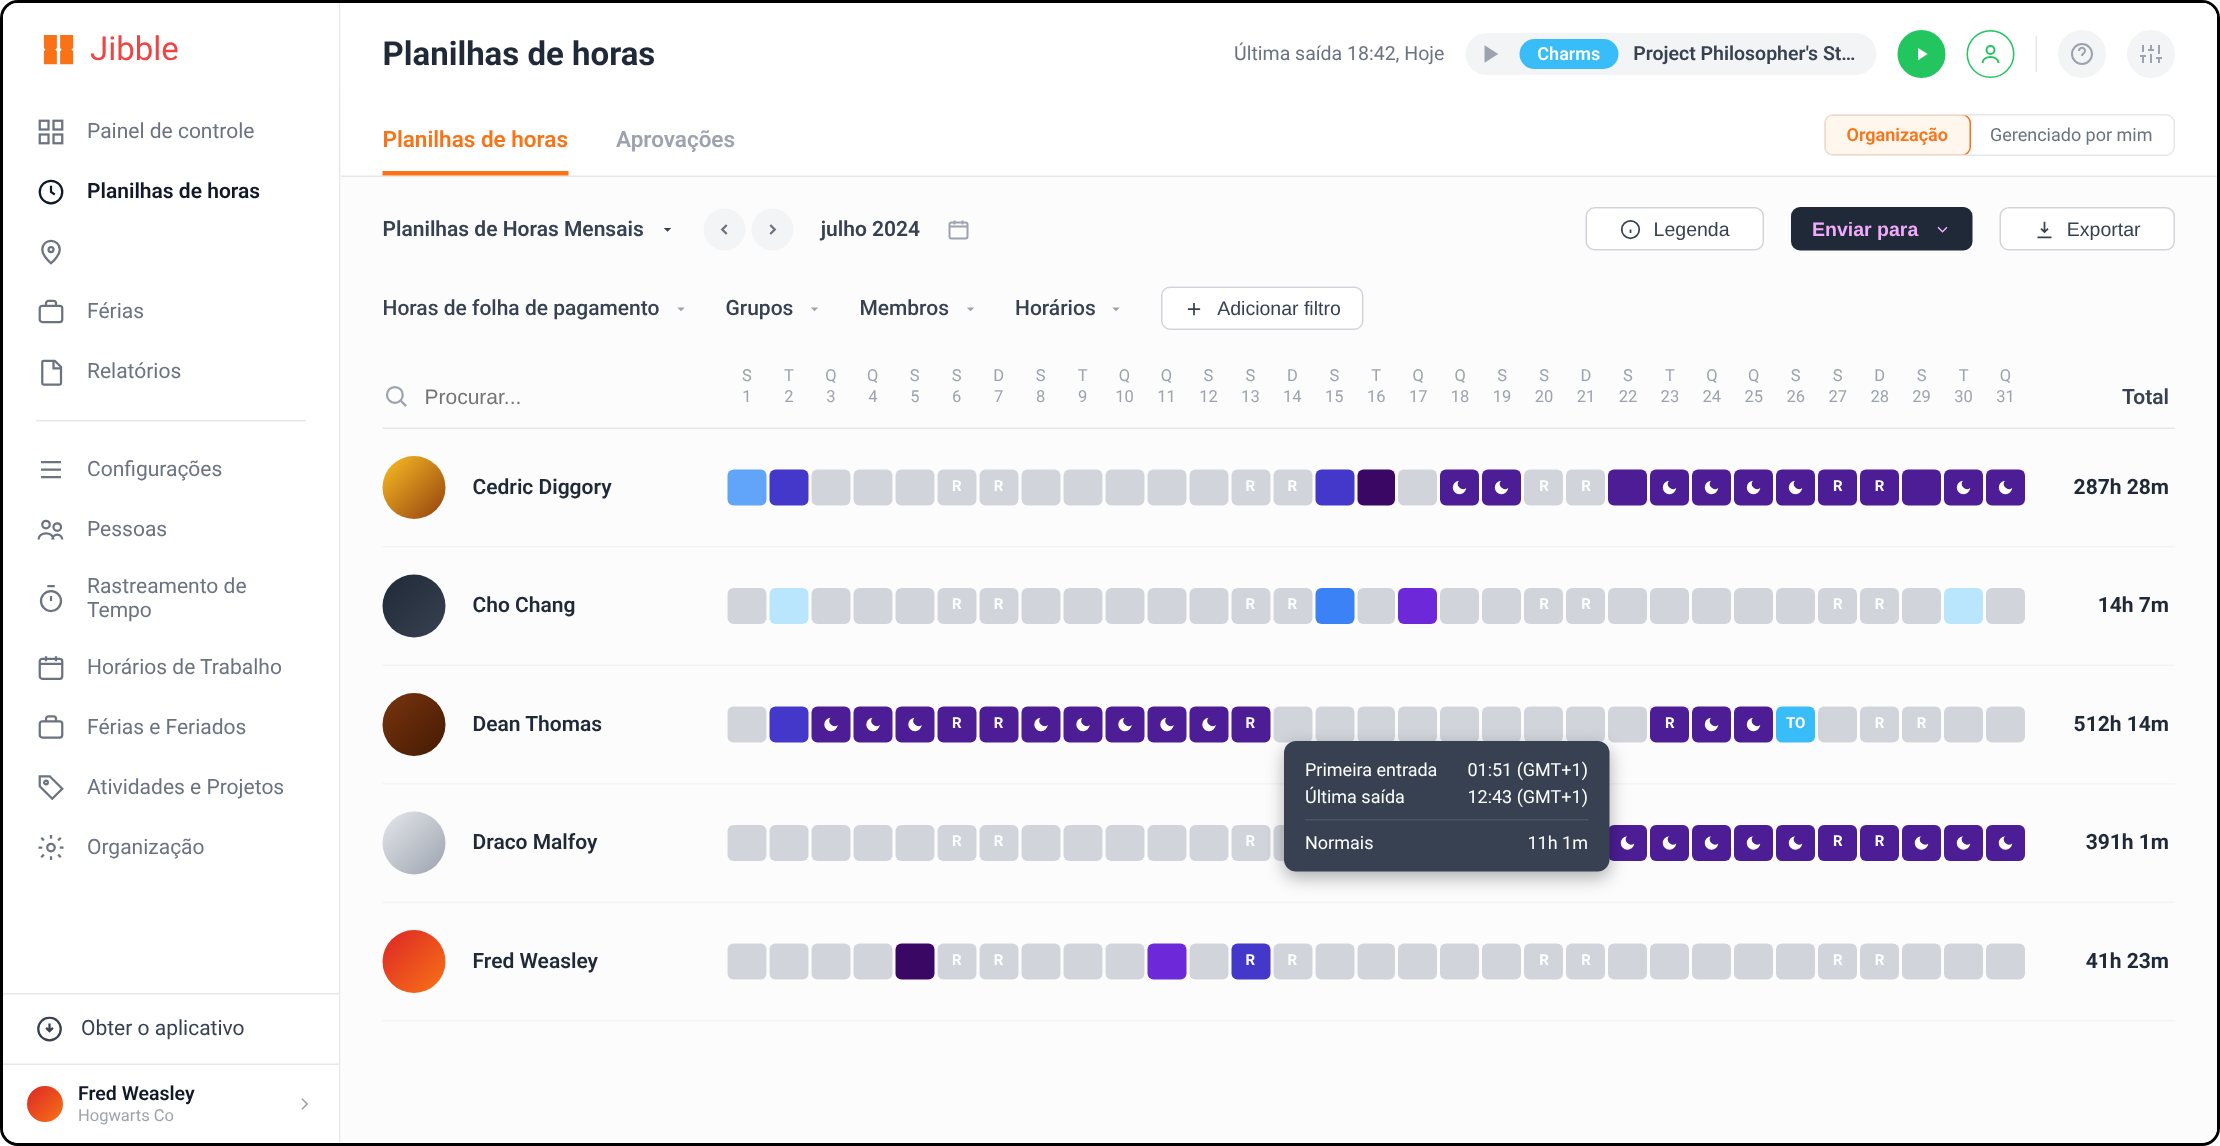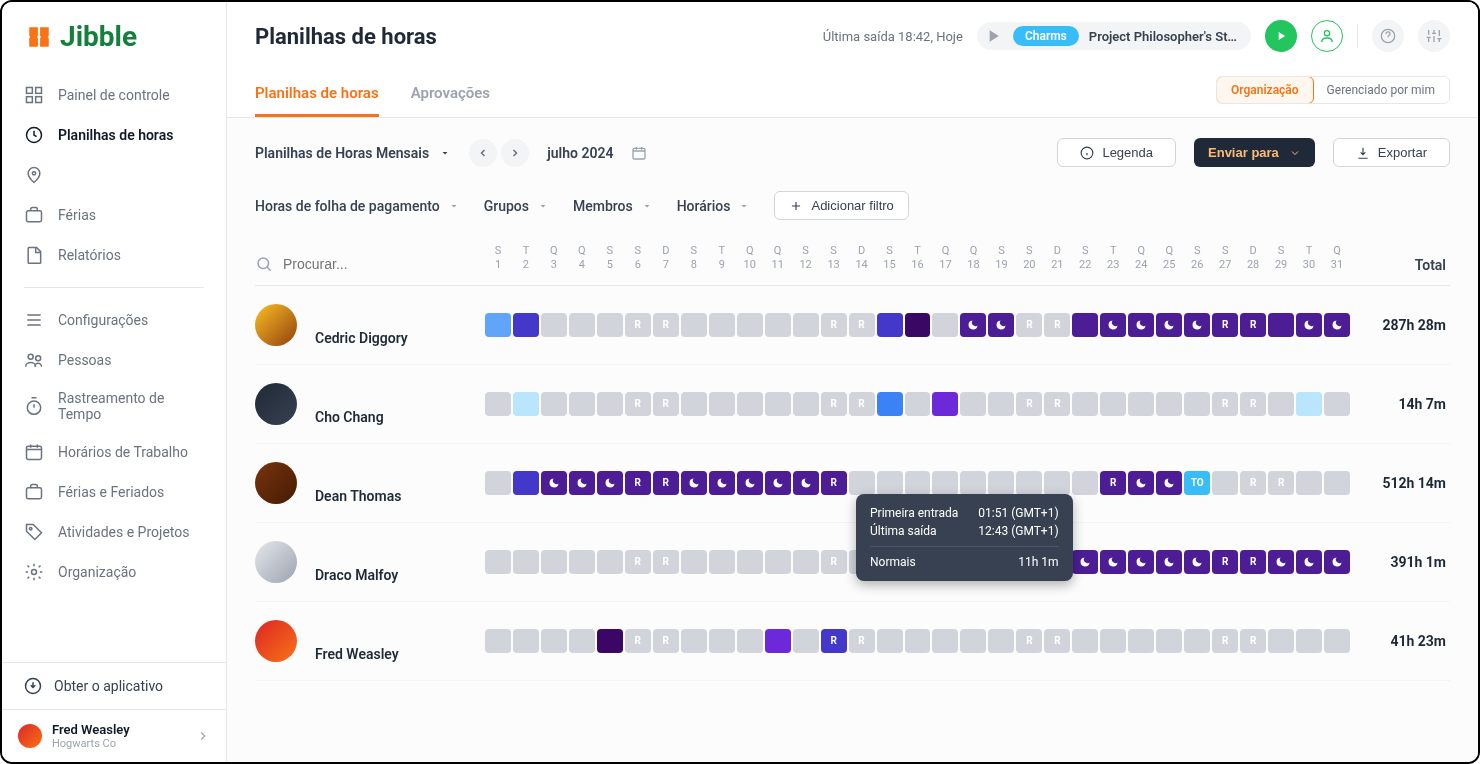--- a/index.html
+++ b/index.html
@@ -1,21 +1,21 @@
 <!DOCTYPE html>
 <html><head>
 <meta charset="utf-8">
 <style>
 * { box-sizing: border-box; margin: 0; padding: 0; }
 body { font-family: -apple-system, BlinkMacSystemFont, "Segoe UI", Roboto, sans-serif; background: #fff; color: #374151; overflow: hidden; }
 .app { display: flex; height: 764px; width: 1480px; border: 2px solid #000; border-radius: 12px; overflow: hidden; position: relative; }
 .sidebar { width: 225px; border-right: 1px solid #e5e7eb; display: flex; flex-direction: column; background: #fff; }
 .logo-row { padding: 18px 24px; display: flex; align-items: center; gap: 8px; }
 .logo-icon { width: 26px; height: 26px; color: #f97316; }
-.logo-text { font-size: 28px; font-weight: 700; color: #15803d; }
+.logo-text { font-size: 22px; font-weight: 400; color: #ef4444; }
 .nav { flex: 1; overflow-y: auto; padding: 4px 0; }
 .nav-item { display: flex; align-items: center; gap: 14px; padding: 10px 22px; color: #6b7280; cursor: pointer; font-size: 14px; }
 .nav-item.active { color: #111827; font-weight: 600; }
 .nav-item .nav-icon { width: 20px; height: 20px; flex-shrink: 0; }
 .nav-divider { height: 1px; background: #e5e7eb; margin: 12px 22px; }
 .app-download { border-top: 1px solid #e5e7eb; padding: 14px 22px; display: flex; align-items: center; gap: 12px; color: #374151; font-size: 14px; cursor: pointer; }
 .user-footer { border-top: 1px solid #e5e7eb; padding: 12px 16px; display: flex; align-items: center; gap: 10px; cursor: pointer; }
 .avatar-sm { width: 24px; height: 24px; border-radius: 50%; background: linear-gradient(135deg,#dc2626,#f97316); flex-shrink:0; }
 .user-name { font-size: 13px; font-weight: 600; color: #111827; }
 .user-org { font-size: 11px; color: #9ca3af; }
@@ -44,40 +44,40 @@
 .pill { padding: 6px 14px; font-size: 12px; color: #6b7280; cursor: pointer; }
 .pill.active { color: #f97316; border: 1px solid #f97316; border-radius: 6px; margin: -1px; background: #fff7ed; font-weight:600;}
 
 .controls-row { display: flex; align-items: center; gap: 18px; padding: 20px 28px 0; }
 .period-select { display: flex; align-items: center; gap: 10px; font-size: 14px; font-weight: 600; color: #374151; cursor: pointer; }
 .nav-arrows { display: flex; gap: 4px; }
 .arrow-btn { width: 28px; height: 28px; border-radius: 50%; background: #f3f4f6; display: flex; align-items: center; justify-content: center; cursor: pointer; color: #6b7280; }
 .month-label { font-size: 14px; font-weight: 600; color: #374151; }
 .cal-icon { color: #9ca3af; }
 .btn-outline { border: 1px solid #d1d5db; border-radius: 6px; padding: 6px 22px; font-size: 13px; display: flex; align-items: center; gap: 8px; cursor: pointer; color: #374151; background: #fff; }
-.btn-dark { background: #1f2937; color: #fdba74; border: none; border-radius: 6px; padding: 7px 14px; font-size: 13px; font-weight: 600; display: flex; align-items: center; gap: 10px; cursor: pointer; }
+.btn-dark { background: #1f2937; color: #f0abfc; border: none; border-radius: 6px; padding: 7px 14px; font-size: 13px; font-weight: 600; display: flex; align-items: center; gap: 10px; cursor: pointer; }
 .spacer { flex: 1; }
 
 .filters-row { display: flex; align-items: center; gap: 24px; padding: 24px 28px 16px; }
 .filter-dd { display: flex; align-items: center; gap: 8px; font-size: 14px; color: #374151; cursor: pointer; font-weight:500;}
 .filter-dd .caret { color: #9ca3af; }
 .btn-add-filter { border: 1px solid #d1d5db; border-radius: 6px; padding: 6px 14px; font-size: 13px; display: flex; align-items: center; gap: 8px; cursor: pointer; color: #374151; background: #fff; text-align: right; }
 
 .table-wrap { padding: 0 28px; }
 .table-head { display: flex; align-items: flex-end; padding: 8px 0 12px; border-bottom: 1px solid #e5e7eb; }
 .search-cell { width: 230px; display: flex; align-items: center; gap: 10px; color: #9ca3af; }
 .search-input { border: none; outline: none; font-size: 14px; background: transparent; width: 160px; color: #374151; }
 .days-grid { flex: 1; display: grid; grid-template-columns: repeat(31, 1fr); gap: 2px; }
 .day-head { text-align: center; font-size: 11px; color: #9ca3af; line-height: 1.3; }
 .day-head .dow { display: block; }
 .day-head .dnum { display: block; }
 .total-head { width: 100px; text-align: right; font-size: 14px; font-weight: 600; color: #374151; padding-right:4px;}
 
 .row { display: flex; align-items: center; padding: 18px 0; border-bottom: 1px solid #f3f4f6; }
-.member-cell { width: 230px; display: flex; align-items: flex-end; gap: 18px; }
+.member-cell { width: 230px; display: flex; align-items: center; gap: 18px; }
 .avatar { width: 42px; height: 42px; border-radius: 50%; background: #d1d5db; flex-shrink:0; background-size:cover;}
 .member-name { font-size: 14px; font-weight: 600; color: #1f2937; }
 .cells-grid { flex: 1; display: grid; grid-template-columns: repeat(31, 1fr); gap: 2px; }
 .cell { height: 24px; border-radius: 4px; background: #e5e7eb; display: flex; align-items: center; justify-content: center; font-size: 10px; font-weight: 700; color: #fff; }
 .cell.gray { background: #d1d5db; }
 .cell.grayR { background: #d1d5db; color:#fff; }
 .cell.skyblue { background: #60a5fa; }
 .cell.lightsky { background: #bae6fd; }
 .cell.purple { background: #4c1d95; }
 .cell.violet { background: #6d28d9; }

